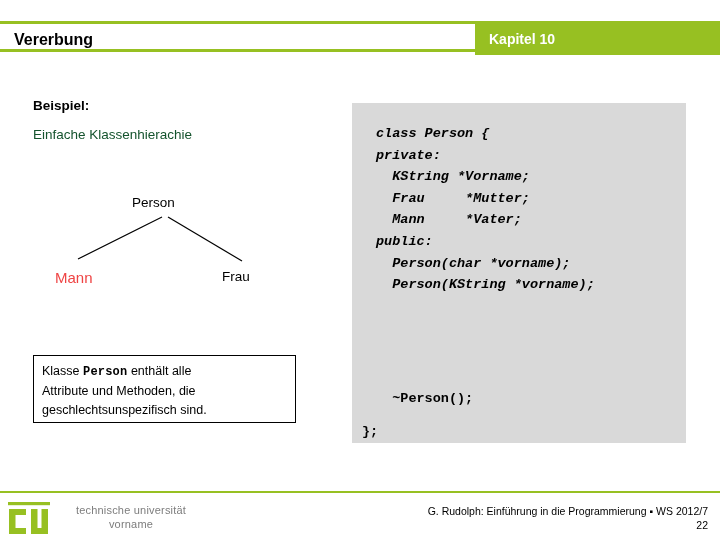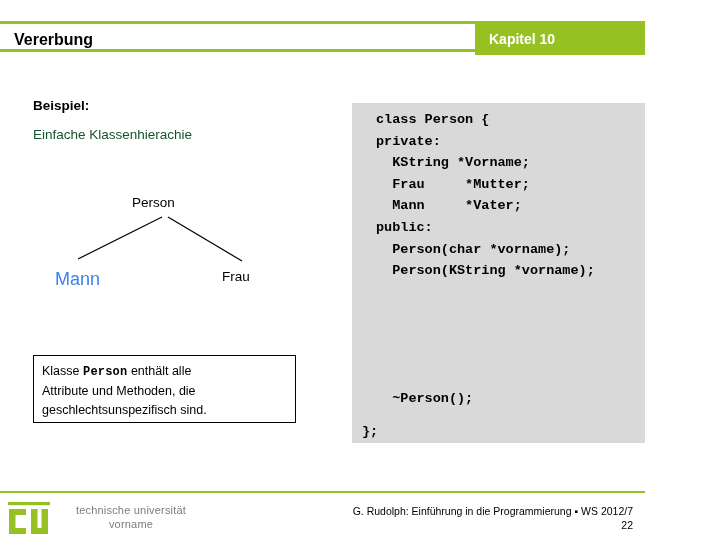--- a/index.html
+++ b/index.html
@@ -5,21 +5,21 @@
   html, body {
     margin: 0;
     padding: 0;
     background: #ffffff;
   }
   body {
     font-family: "Liberation Sans", sans-serif;
   }
   #slide {
     position: relative;
-    width: 645px;
+    width: 720px;
     height: 540px;
     background: #ffffff;
     overflow: hidden;
   }
 
   
   #header {
     position: absolute;
     left: 0;
     top: 21px;
@@ -100,22 +100,22 @@
     left: 132px;
     top: 0px;
     font-size: 13.5px;
     color: #000000;
     white-space: nowrap;
   }
   #tree-node-mann {
     position: absolute;
     left: 55px;
     top: 74px;
-    font-size: 18px;
-    color: #3b82f6;
+    font-size: 15px;
+    color: #ef4444;
     white-space: nowrap;
   }
   #tree-node-frau {
     position: absolute;
     left: 222px;
     top: 74px;
     font-size: 13.5px;
     color: #000000;
     white-space: nowrap;
   }
@@ -164,21 +164,21 @@
   .code-block {
     position: absolute;
     left: 24px;
     font-family: "Liberation Mono", "DejaVu Sans Mono", monospace;
     font-size: 13.5px;
     font-weight: bold;
     line-height: 21.6px;
     color: #000000;
     white-space: pre;
   }
-  #code-block-declaration { top: 6px; }
+  #code-block-declaration { top: 20px; font-style: italic; }
   #code-block-methods { top: 186px; }
   #code-block-destructor { top: 285px; }
   #code-block-close { top: 318px; left: 10px; }
 
   
   #footer-rule {
     position: absolute;
     left: 0;
     top: 491px;
     width: 720px;

